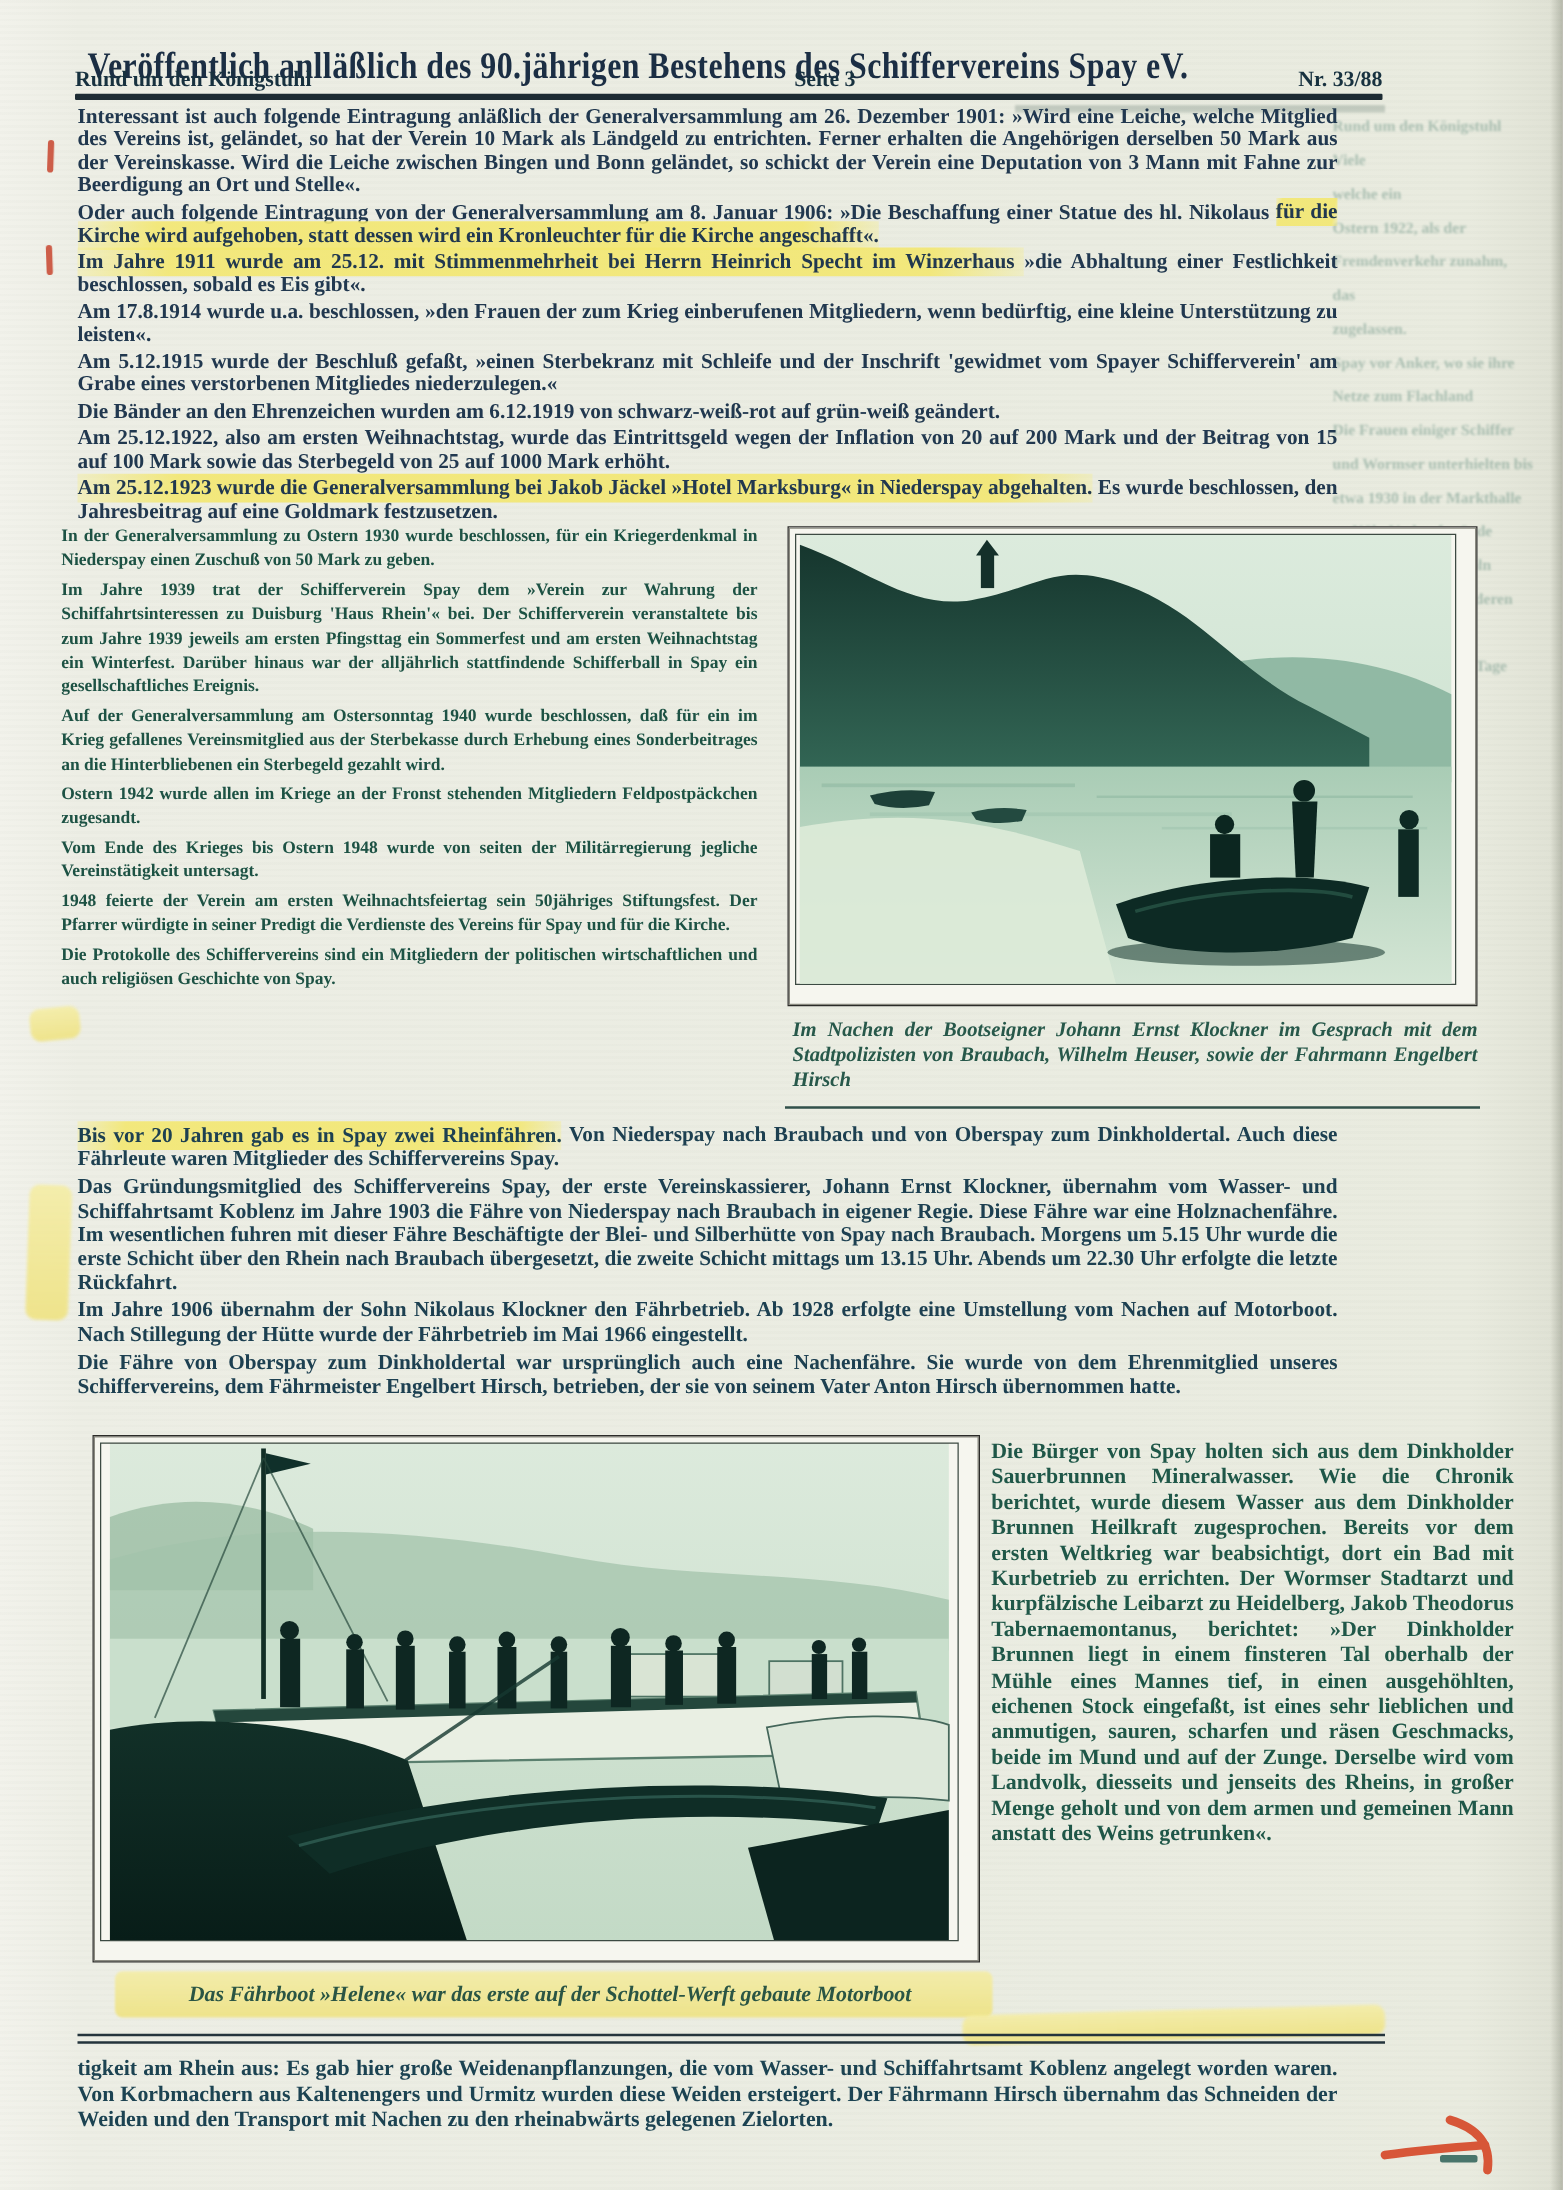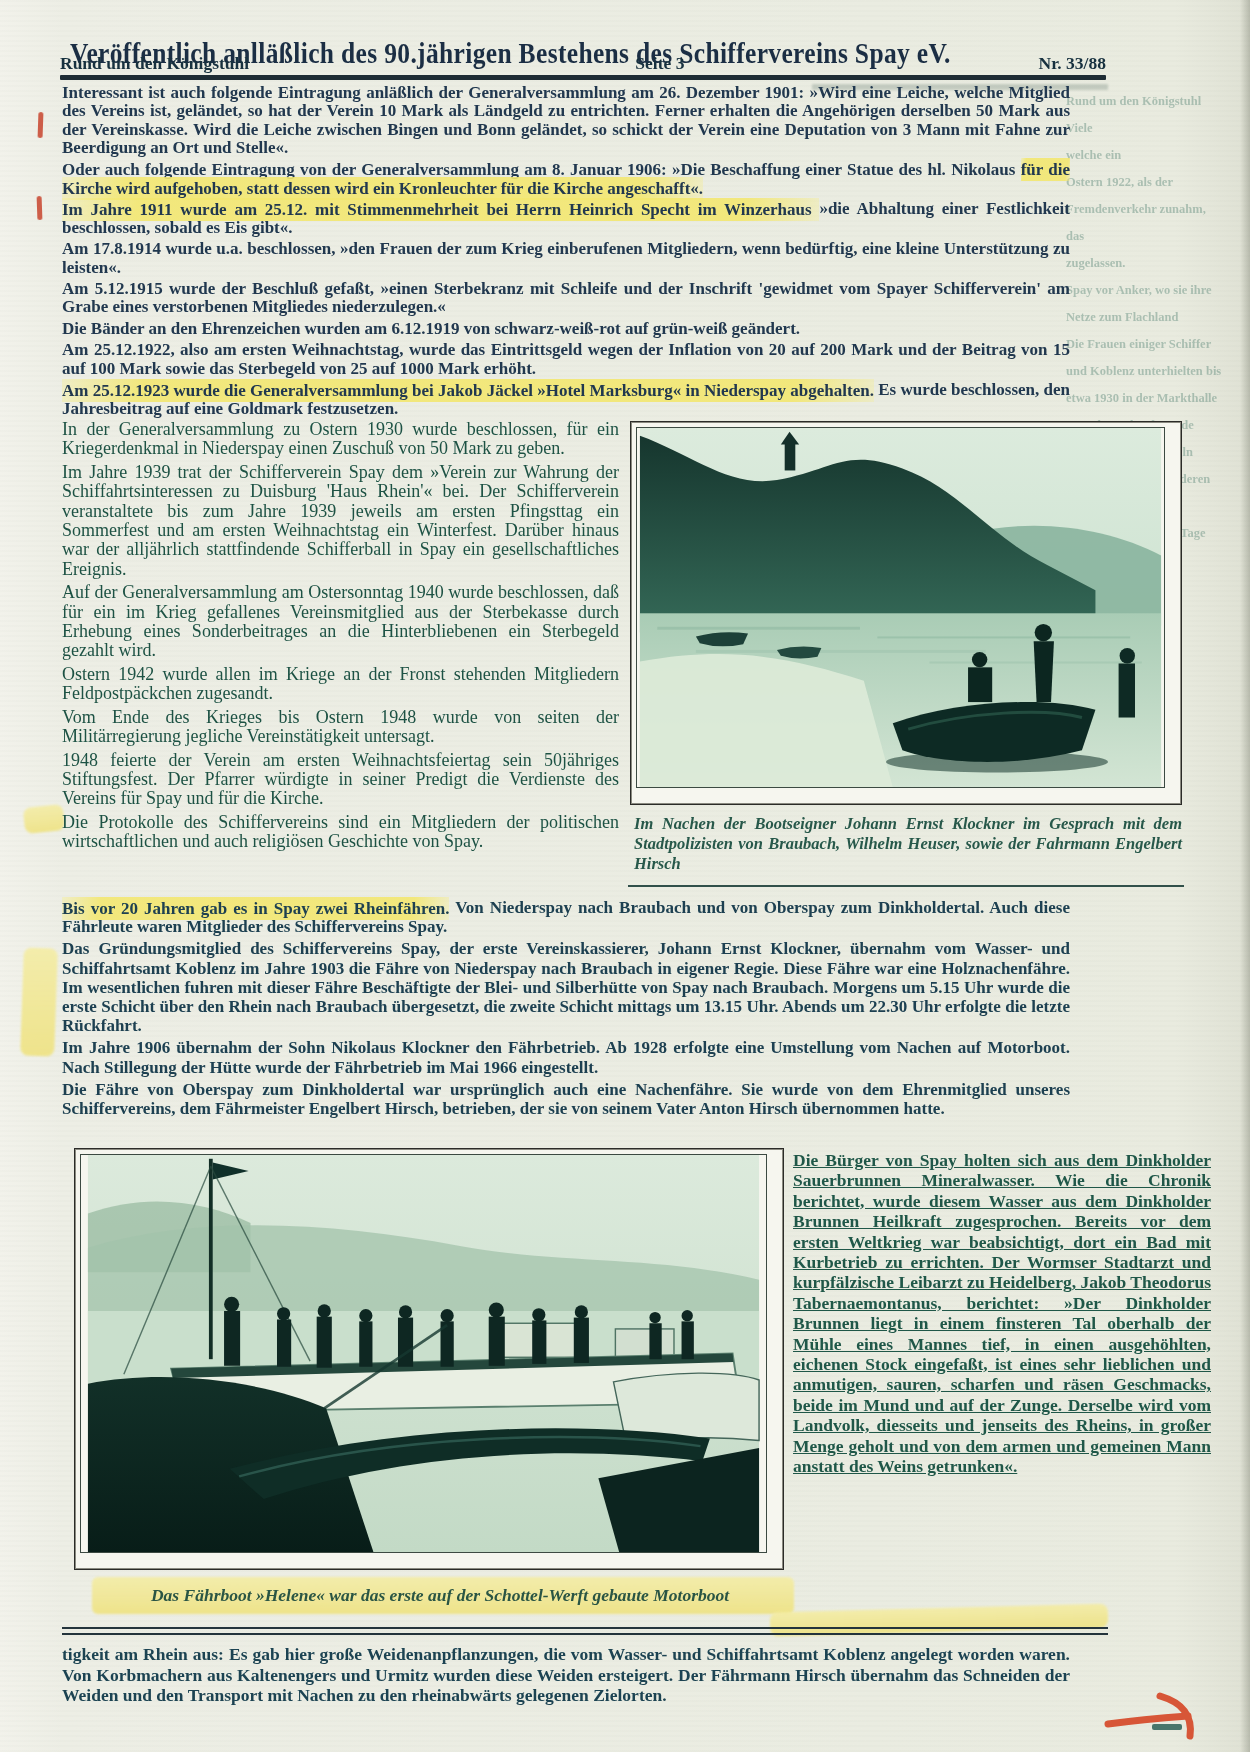--- a/index.html
+++ b/index.html
@@ -18,25 +18,25 @@
   .masthead{left:60px;top:53px;width:1046px;display:flex;justify-content:space-between;
     font-weight:700;font-size:17.5px;color:#17313f;}
   .mast-center{position:absolute;left:16px;right:0;text-align:right;}
   .masthead>span{position:relative;}
   .rule-head{left:60px;top:75px;width:1046px;height:5px;background:#1e2c34;border-radius:1px;}
   .rule-head-bleed{left:812px;top:84px;width:296px;height:6px;background:#3e5a50;opacity:.22;filter:blur(1px);}
 
   .textblock p{margin:0;text-align:justify;}
   .intro{left:62px;top:84px;width:1008px;font-weight:700;font-size:17px;line-height:18.4px;color:#21384f;}
   .intro p{margin-bottom:3px;}
-  .leftcol{left:62px;top:420px;width:557px;font-weight:400;font-size:18px;line-height:19.4px;color:#1d5244;}
+  .leftcol{left:49px;top:420px;width:557px;font-weight:700;font-size:14px;line-height:19.4px;color:#1d5244;}
   .leftcol p{margin-bottom:4px;}
   .middle{left:62px;top:898px;width:1008px;font-weight:700;font-size:17px;line-height:19.2px;color:#1d4051;font-family:Liberation Serif, serif;}
   .middle p{margin-bottom:3px;}
-  .rightcol{left:793px;top:1150px;width:418px;font-weight:700;font-size:17.5px;line-height:20.4px;color:#1f5748;text-decoration:underline;}
+  .rightcol{left:793px;top:1150px;width:418px;font-weight:700;font-size:17.5px;line-height:20.4px;color:#1f5748;}
   .rightcol p{margin-bottom:5px;}
   .bottomp{left:62px;top:1644px;width:1008px;font-weight:700;font-size:17.5px;line-height:20.5px;color:#1c4352;}
 
   .hl{background:linear-gradient(100deg,rgba(246,238,140,.35),rgba(243,231,110,.88) 10%,rgba(243,231,110,.88) 90%,rgba(246,238,140,.3));
       padding:1.5px 0 2.5px;box-decoration-break:clone;-webkit-box-decoration-break:clone;}
 
   .photo{background:#f6f6ef;border:1.5px solid #2b2b28;padding:5px;box-shadow:0 0 0 1px #8a8a80 inset;}
   .photo svg{display:block;border:1px solid #3c4a42;}
   .fig1{left:630px;top:421px;width:540px;height:372px;}
   .fig2{left:74px;top:1148px;width:698px;height:410px;}
@@ -71,21 +71,21 @@
     <span>Rund um den Königstuhl</span>
       <span>Viele</span>
     <span>welche ein</span>
       <span>Ostern 1922, als der</span>
     <span>Fremdenverkehr zunahm,</span>
       <span>das</span>
     <span>zugelassen.</span>
       <span>Spay vor Anker, wo sie ihre</span>
     <span>Netze zum Flachland</span>
       <span>Die Frauen einiger Schiffer</span>
-    <span>und Koblenz unterhielten bis</span>
+    <span>und Wormser unterhielten bis</span>
       <span>etwa 1930 in der Markthalle</span>
     <span>zu Köln Verkaufsstände</span>
       <span>die Nacht über bis Köln</span>
     <span>ruderte, damit am anderen</span>
       <span>Morgen diese Spayer</span>
     <span>werden konnten. Am Tage</span>
       <span>Zum Verein</span>
   </div>
 
   <div class="swipe swipe-m1"></div>

